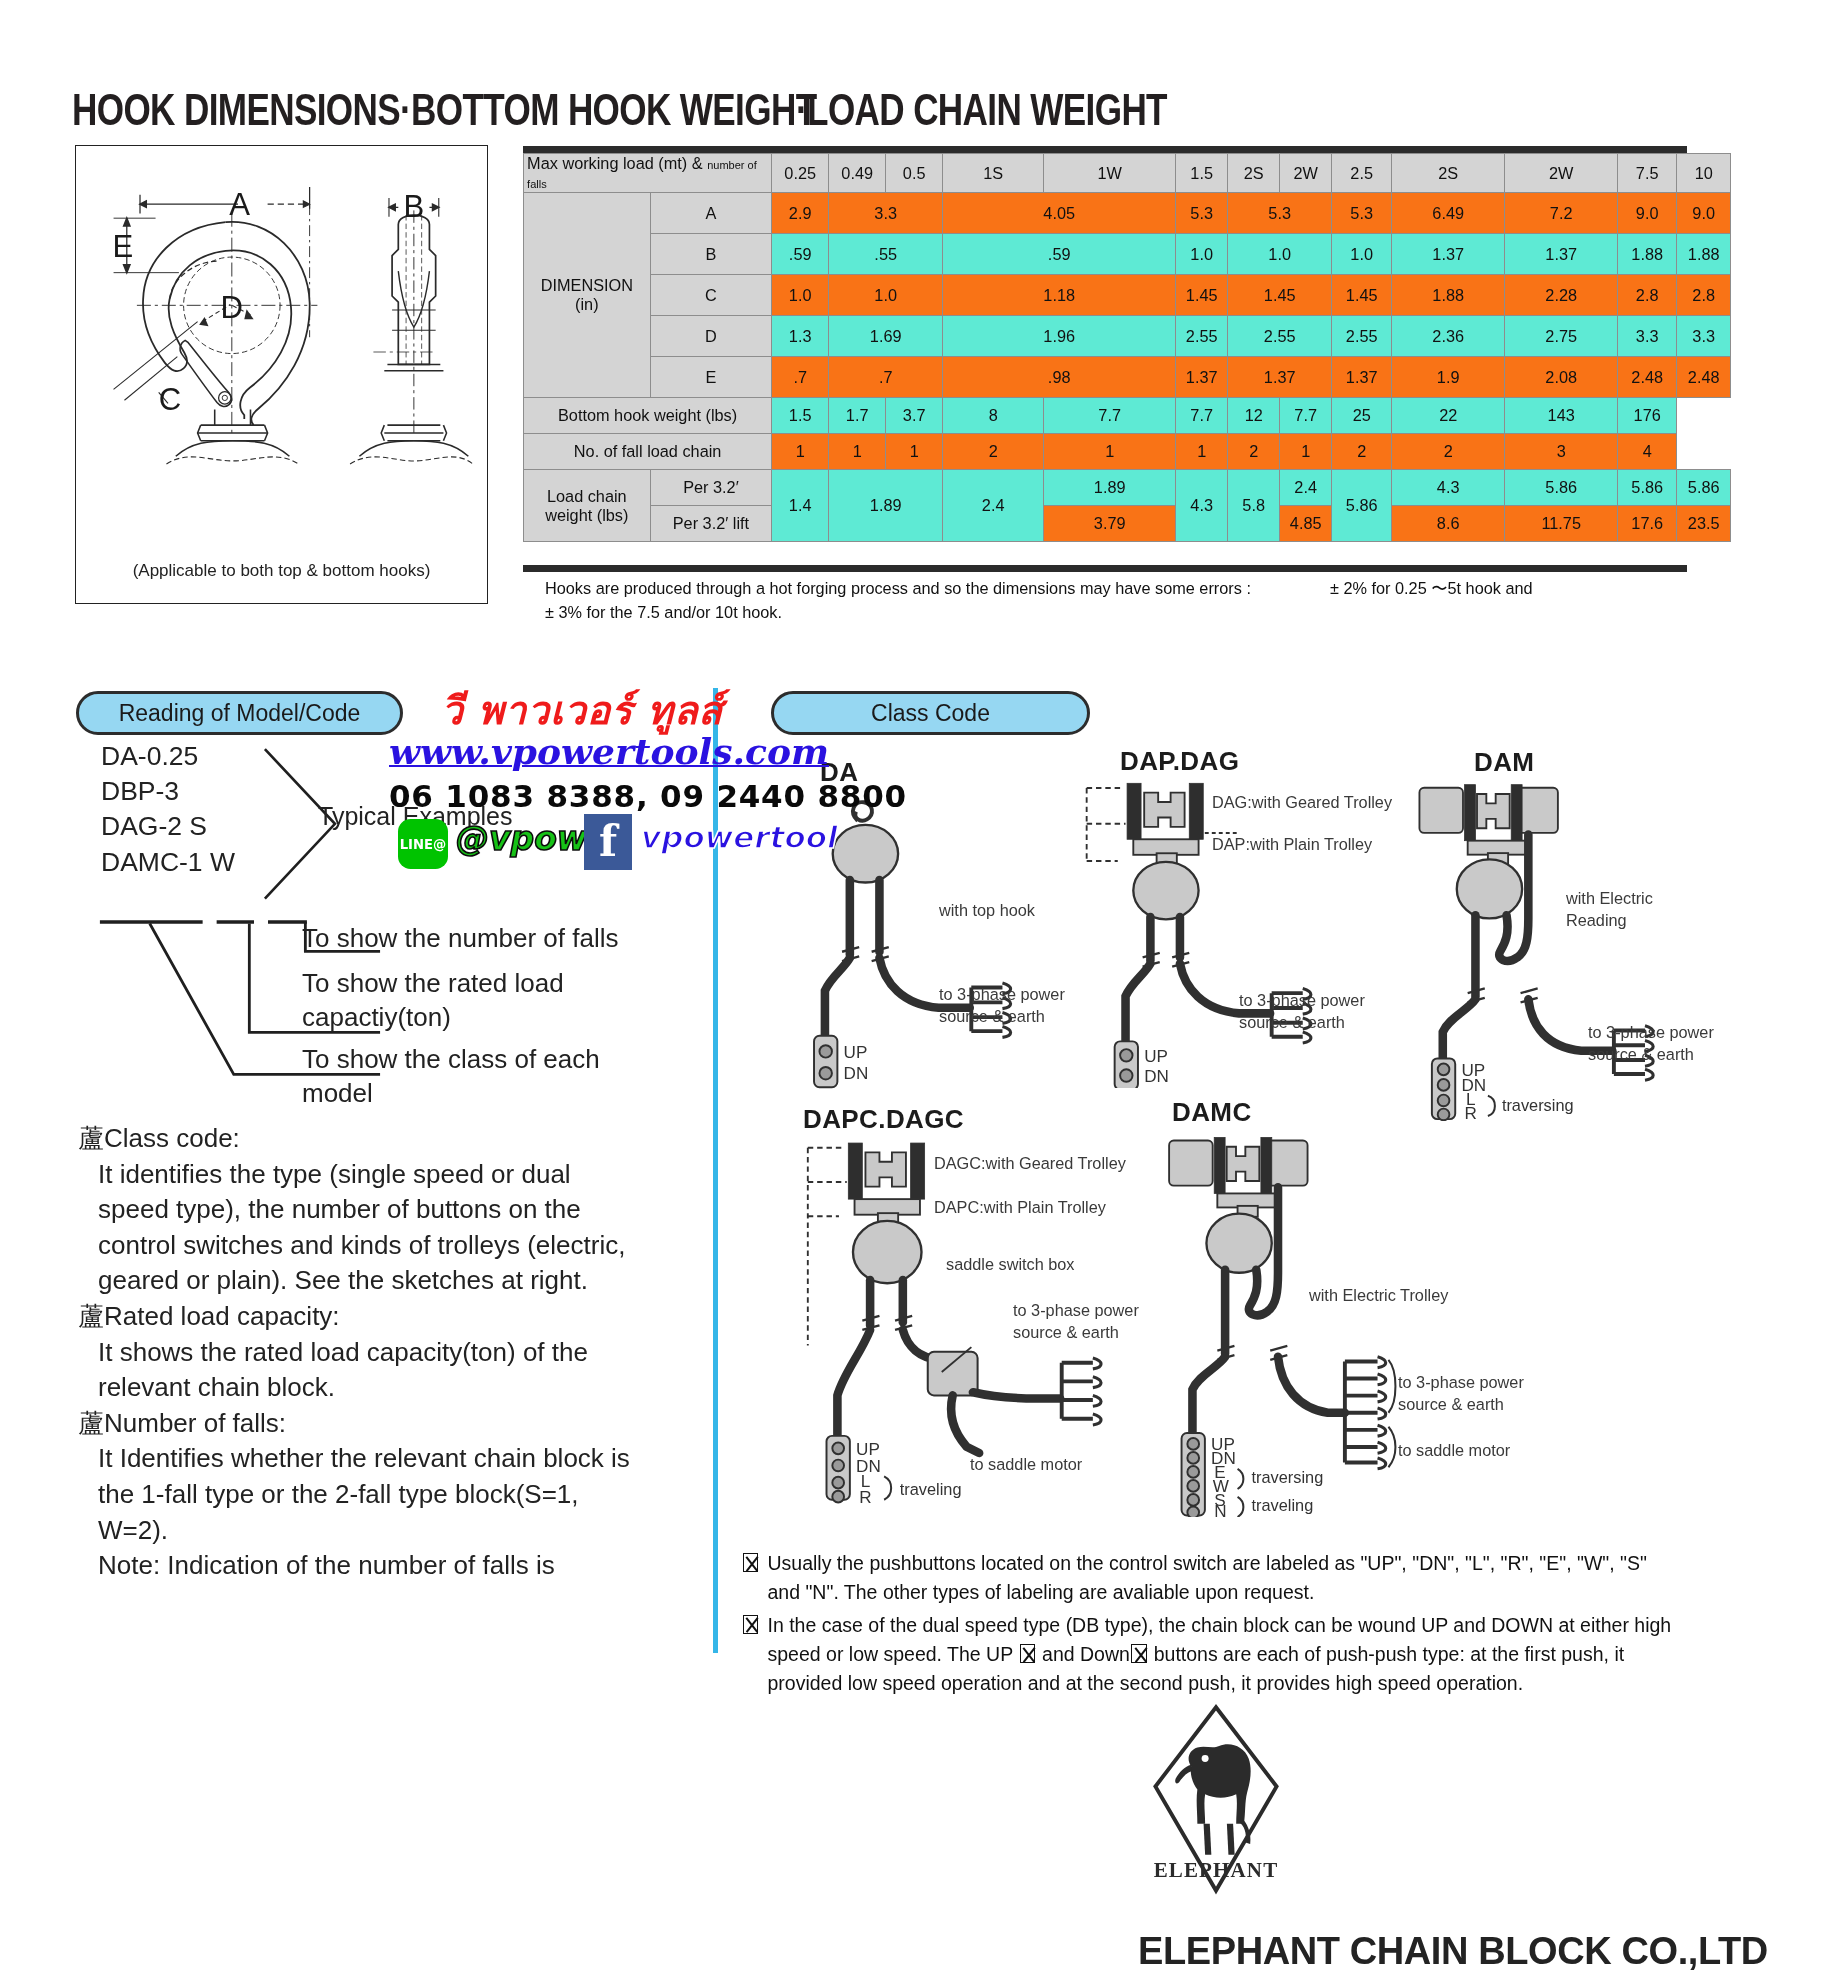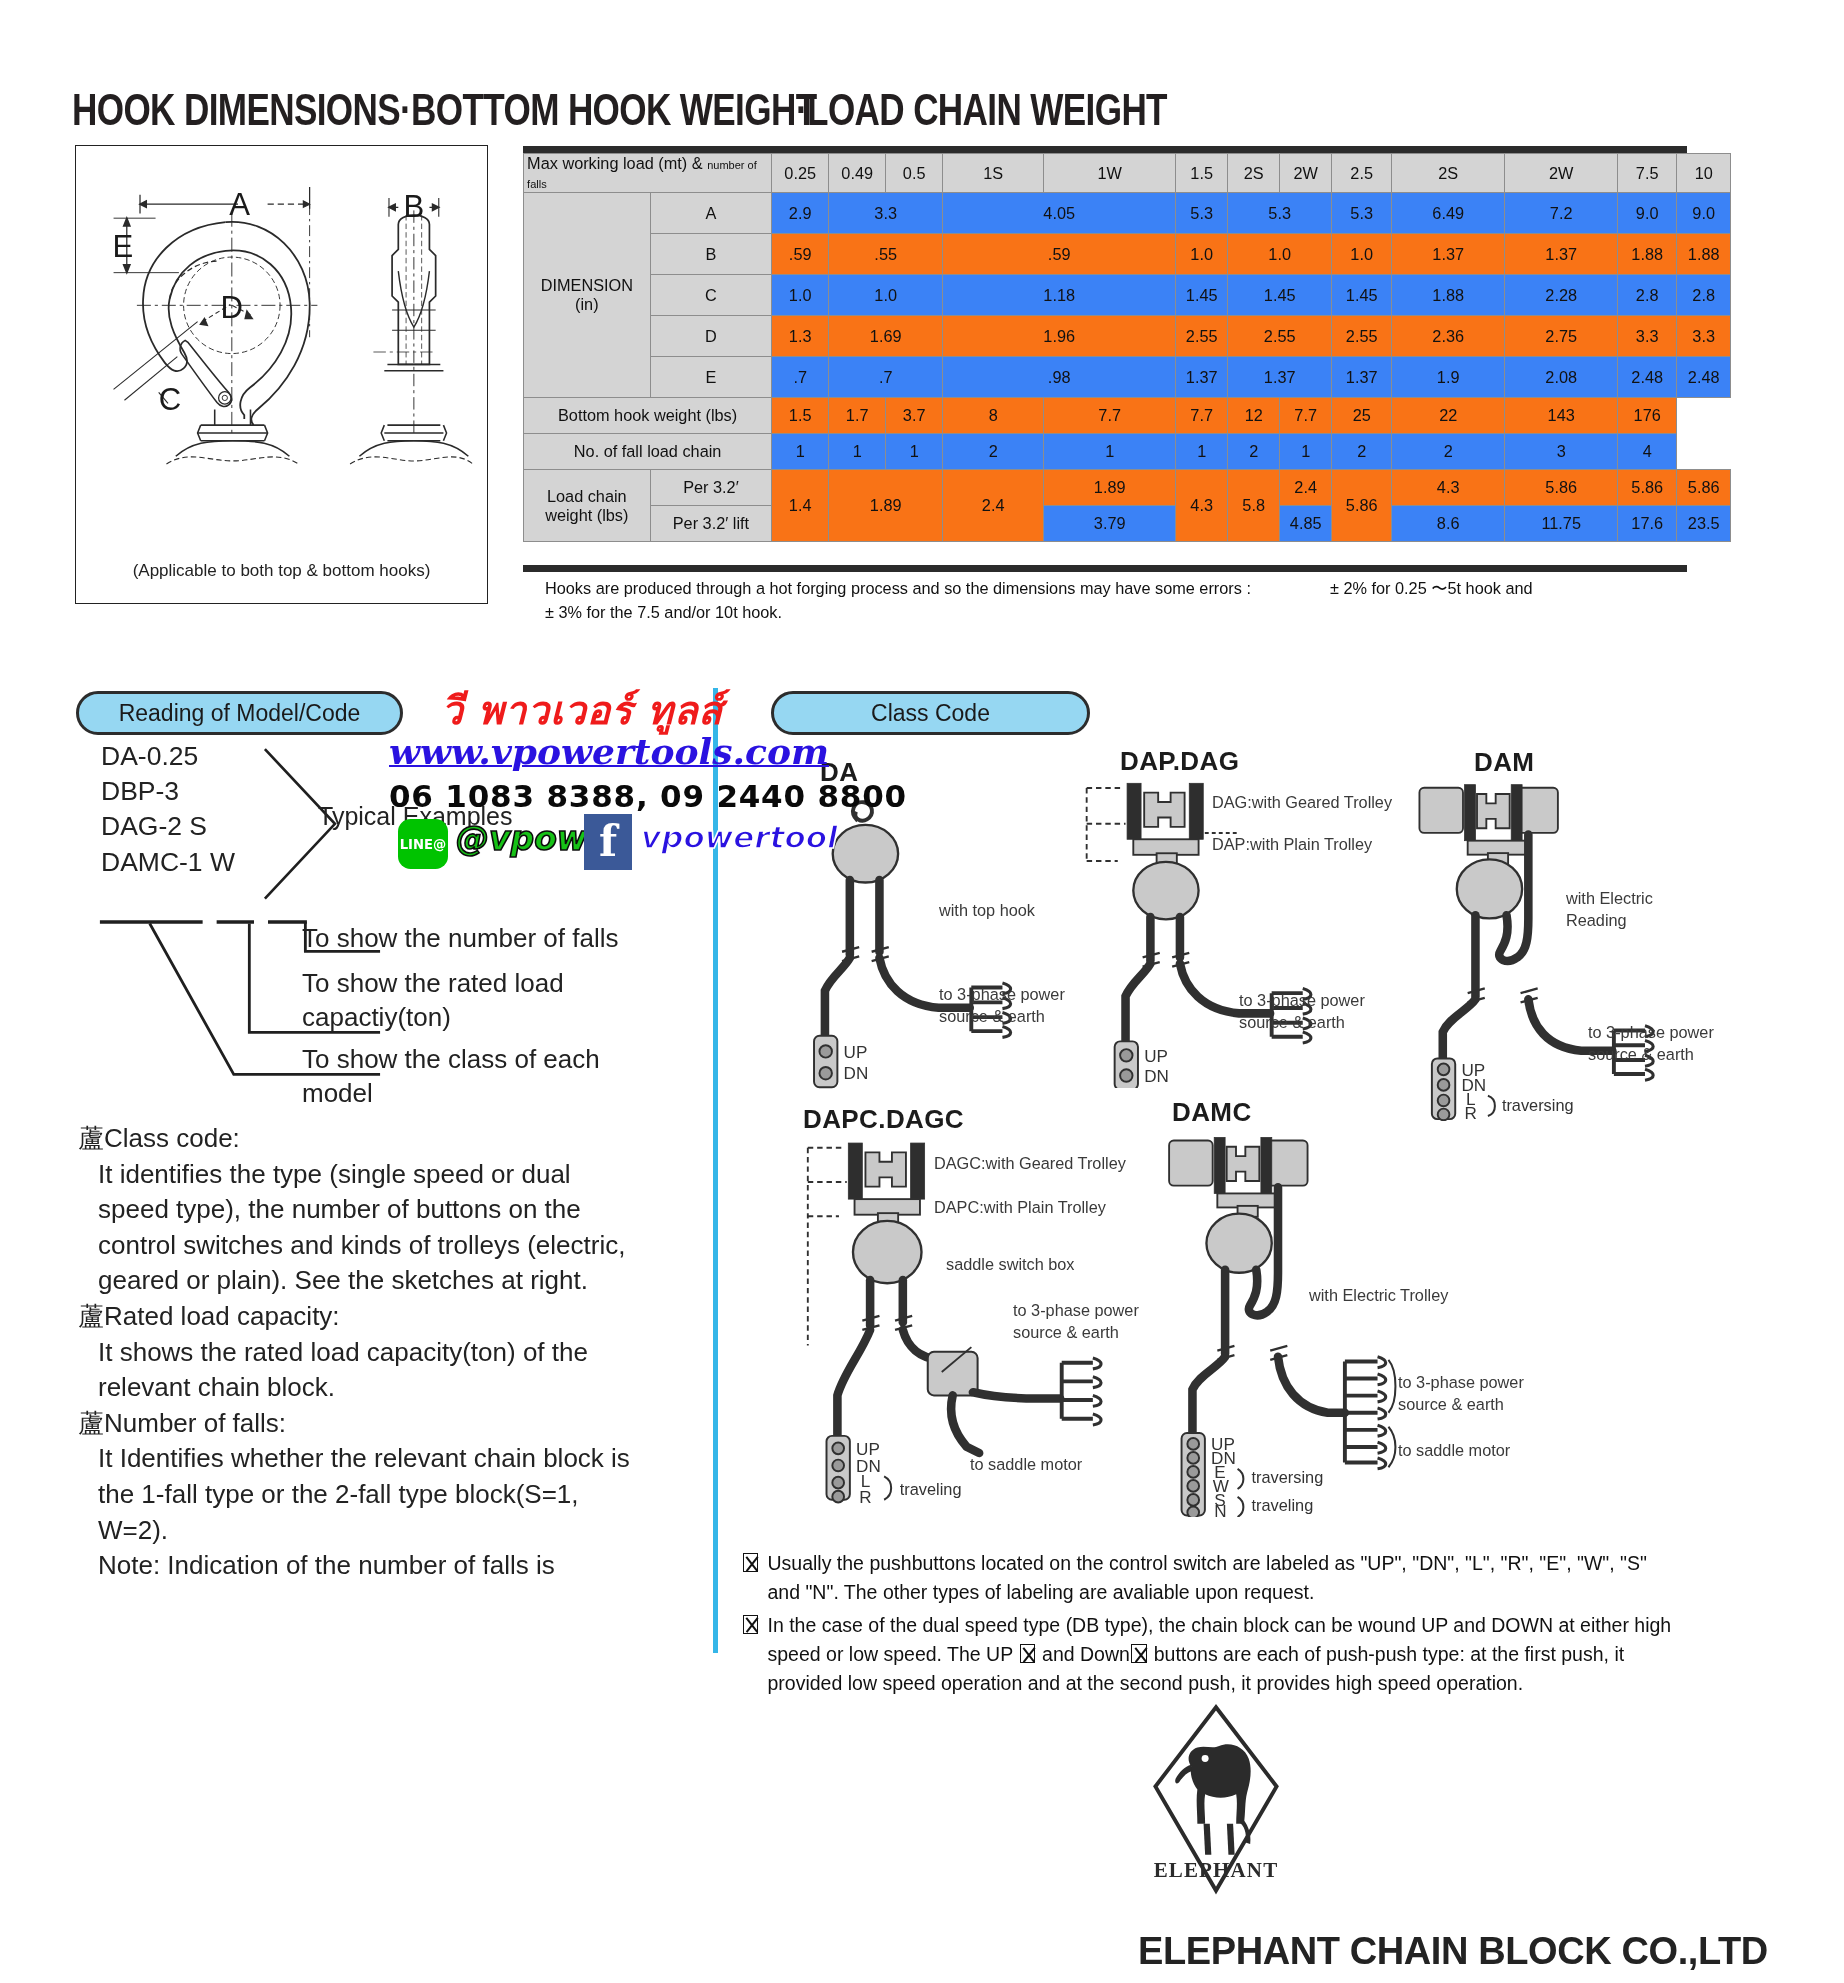--- a/index.html
+++ b/index.html
@@ -36,22 +36,22 @@
   .dimtable{
     position:absolute;left:523px;top:153px;border-collapse:collapse;
     font-size:16.3px;
   }
   .dimtable td,.dimtable th{
     border:0.8px solid #8d8d8d;text-align:center;vertical-align:middle;
     padding:0;font-weight:400;color:#111;
   }
   .dimtable .hdr{background:#d4d4d4;height:33px;font-size:16.3px;}
   .dimtable .lbl{background:#d4d4d4;font-size:16.3px;}
-  .dimtable .blue{background:#f97316;}
-  .dimtable .wht{background:#3b82f6;}
+  .dimtable .blue{background:#5eead4;}
+  .dimtable .wht{background:#f97316;}
   .topbar{position:absolute;left:523px;top:146px;width:1164px;height:7px;background:#2b2b2b;}
   .botbar{position:absolute;left:523px;top:565px;width:1164px;height:7px;background:#2b2b2b;}
   .hdr-first{font-size:15.6px;padding:0 3.1px!important;text-align:left!important;}
   .hdr-first small{font-size:11px;}
   .rowh{height:41px;}
   .rowh2{height:36px;}
 
   .tnote{
     position:absolute;left:545px;top:576px;width:1136px;font-size:16.3px;line-height:1.5;
     color:#111;

